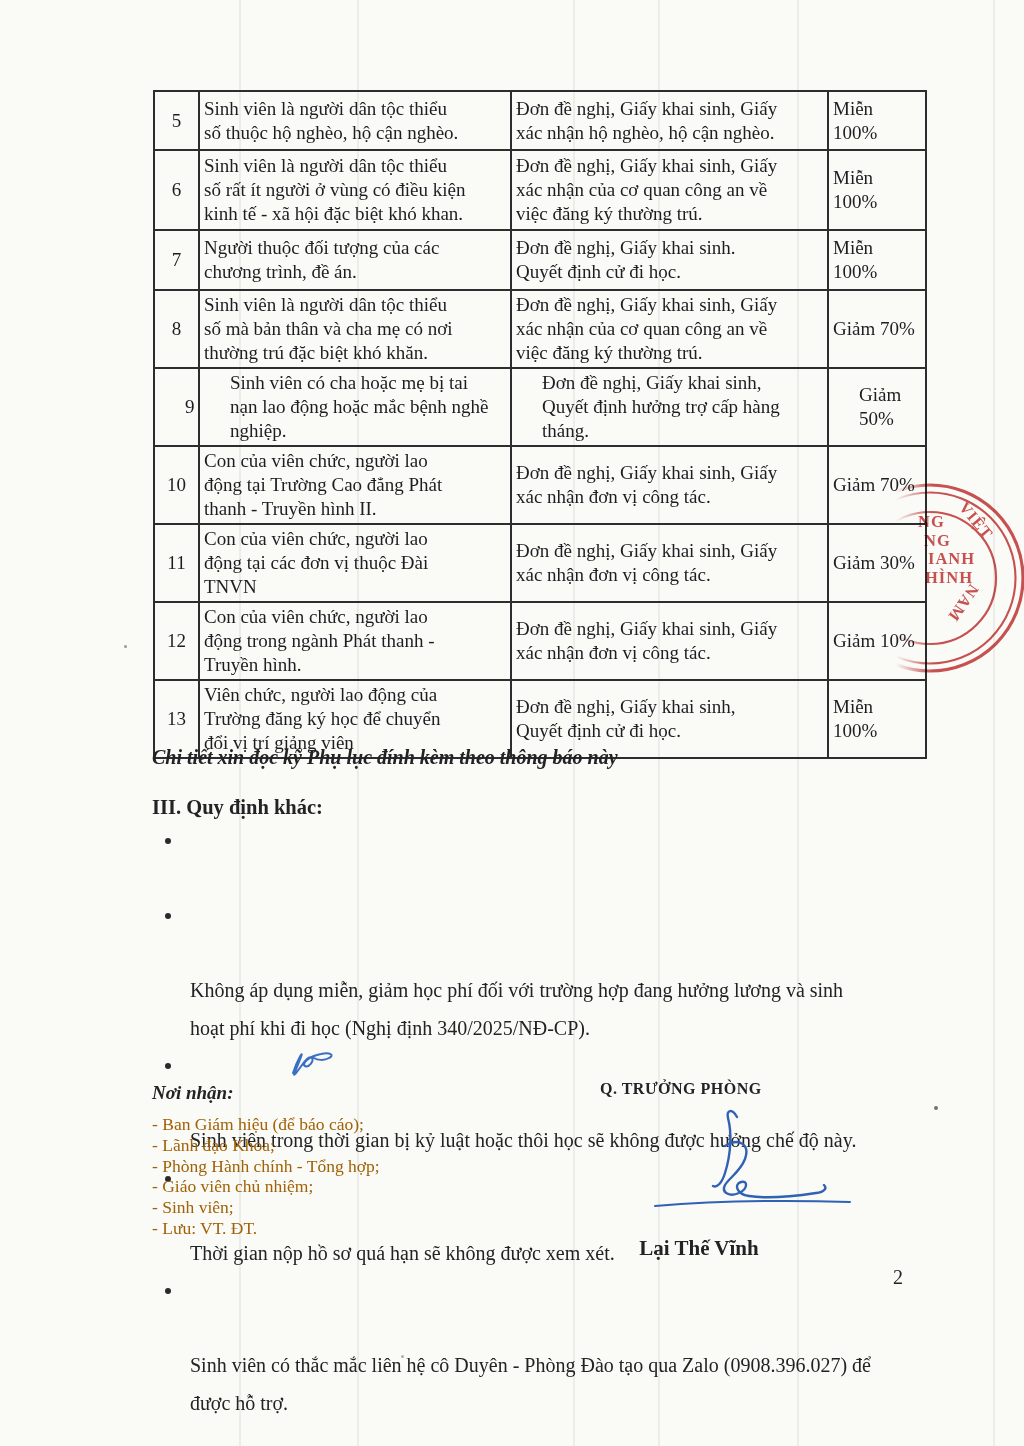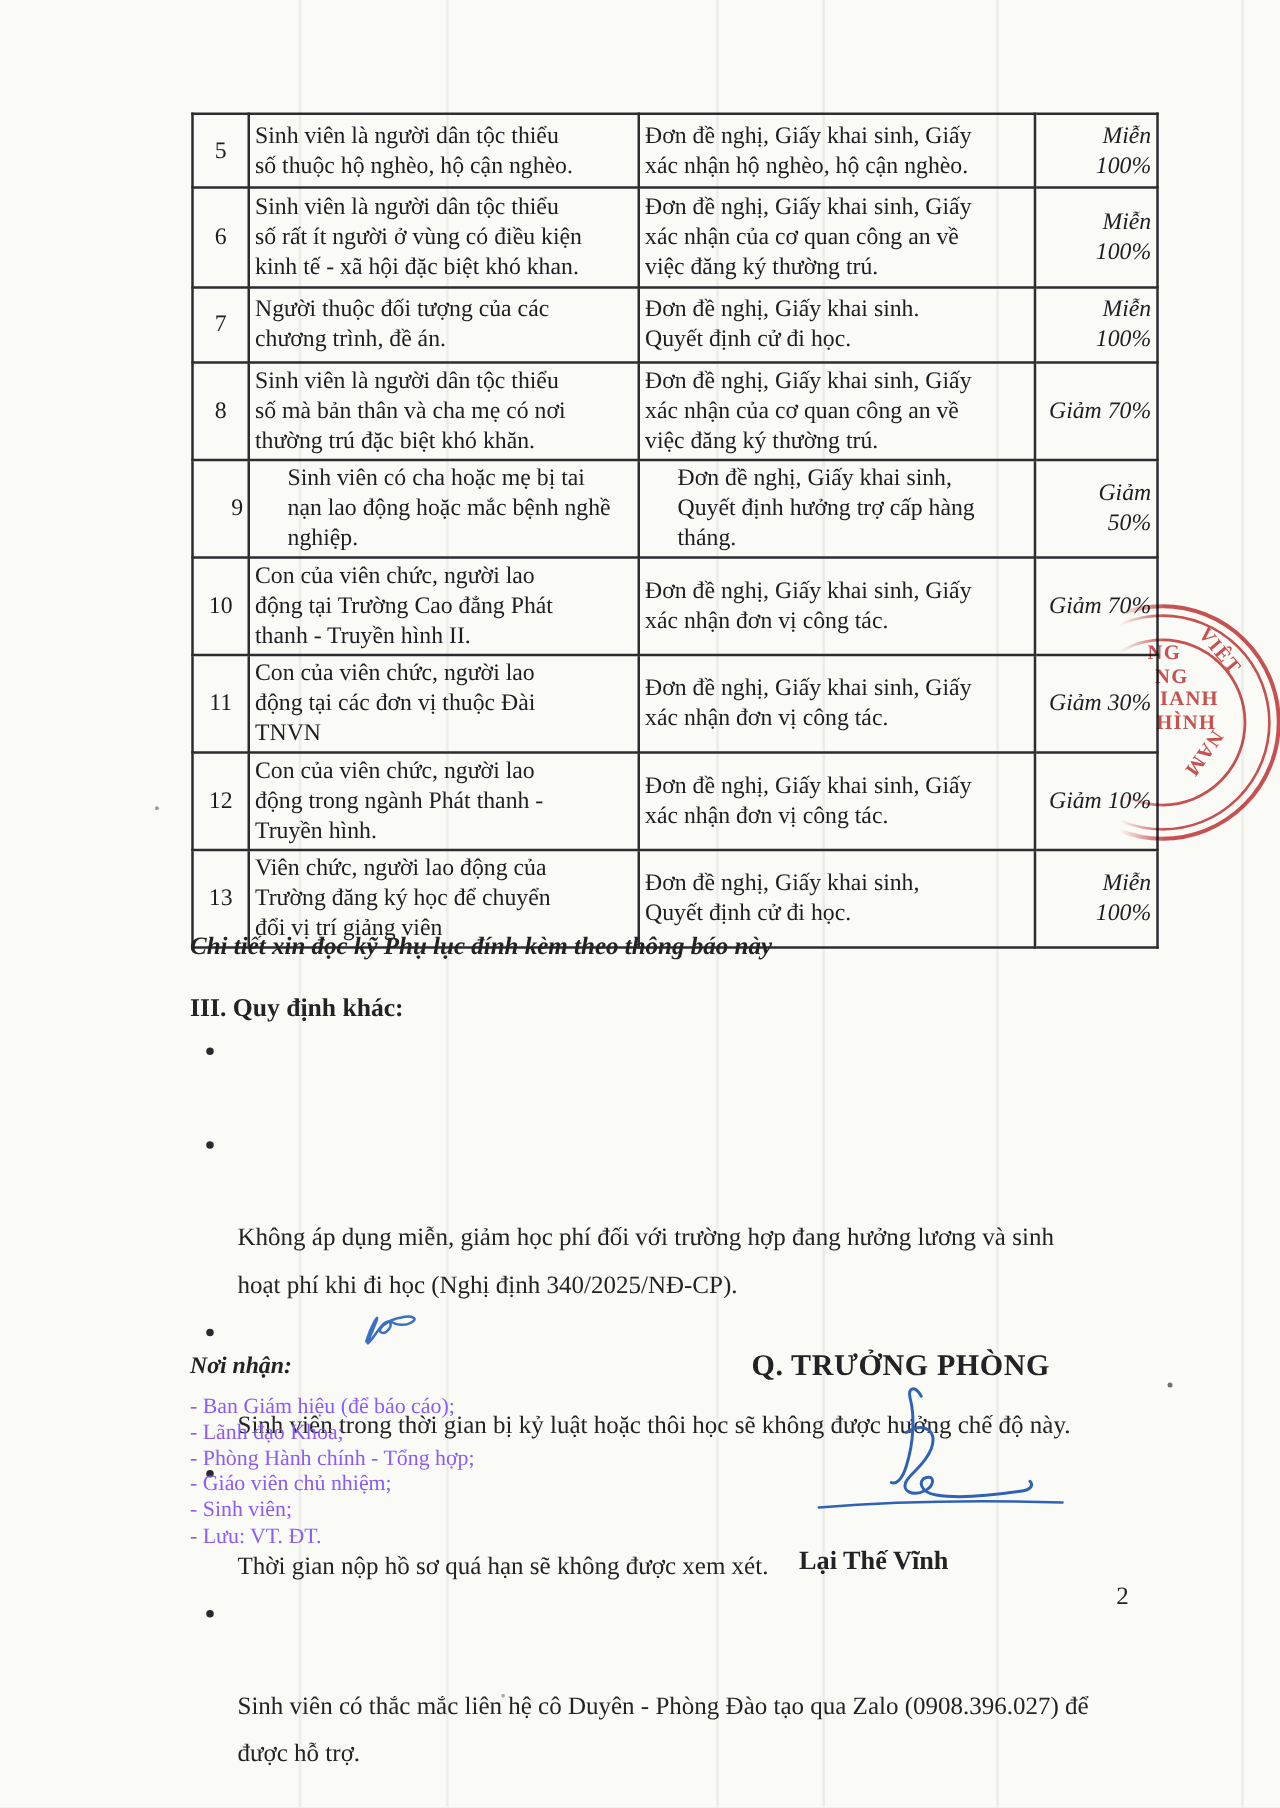--- a/index.html
+++ b/index.html
@@ -16,38 +16,38 @@
     border-collapse:collapse;table-layout:fixed;
     font-size:19px;line-height:24px;color:#1e1e22;
   }
   table.fee td{
     border:2px solid #2d2d30;vertical-align:middle;
     white-space:pre-line;padding:2px 4px;
   }
   td.no{text-align:center;}
   td.cond{padding-left:8px;}
   td.docs{padding-left:10px;}
-  td.pct{text-align:right;font-style:italic;}
+  td.pct{text-align:left;}
   tr.h0 td{height:53px;} tr.h1 td{height:74px;} tr.h2 td{height:54px;}
   tr.h3 td{height:69px;} tr.h4 td{height:70px;padding-left:30px;} tr.h5 td{height:67px;}
   tr.h6 td{height:67px;} tr.h7 td{height:72px;} tr.h8 td{height:70px;}
   
   .abs{position:absolute;}
   .note{left:152px;top:746px;font-size:20px;font-weight:bold;font-style:italic;}
   .h3head{left:152px;top:796px;font-size:20.5px;font-weight:bold;}
   .bullets{left:152px;top:822px;width:824px;font-size:20px;line-height:37.5px;}
   .bullet{position:relative;padding-left:38px;white-space:pre-line;}
   .bullet .dot{
     position:absolute;left:13px;top:16px;width:6px;height:6px;border-radius:50%;
     background:#2a2a2e;
   }
   .noinhan{left:152px;top:1082px;font-size:19px;font-weight:bold;font-style:italic;}
-  .recipients{left:152px;top:1114px;font-size:17.5px;line-height:20.8px;color:#8b5cf6;}
-  .sigtitle{left:600px;top:1080px;width:240px;text-align:right;
-    font-size:24px;font-weight:bold;letter-spacing:.5px;}
+  .recipients{left:152px;top:1114px;font-size:17.5px;line-height:20.8px;color:#a16207;}
+  .sigtitle{left:600px;top:1080px;width:240px;text-align:left;
+    font-size:16px;font-weight:bold;letter-spacing:.5px;}
   .signame{left:589px;top:1236px;width:220px;text-align:center;
     font-size:21px;font-weight:bold;}
   .pagenum{left:893px;top:1266px;font-size:20px;}
   .speck{position:absolute;border-radius:50%;background:#38383a;}
   
   .stampwrap{position:absolute;left:836px;top:460px;width:188px;height:235px;
     mix-blend-mode:multiply;opacity:.93;}
   .stampwrap text{
     font-family:"Liberation Serif","DejaVu Serif",serif;
     font-weight:bold;letter-spacing:1px;

